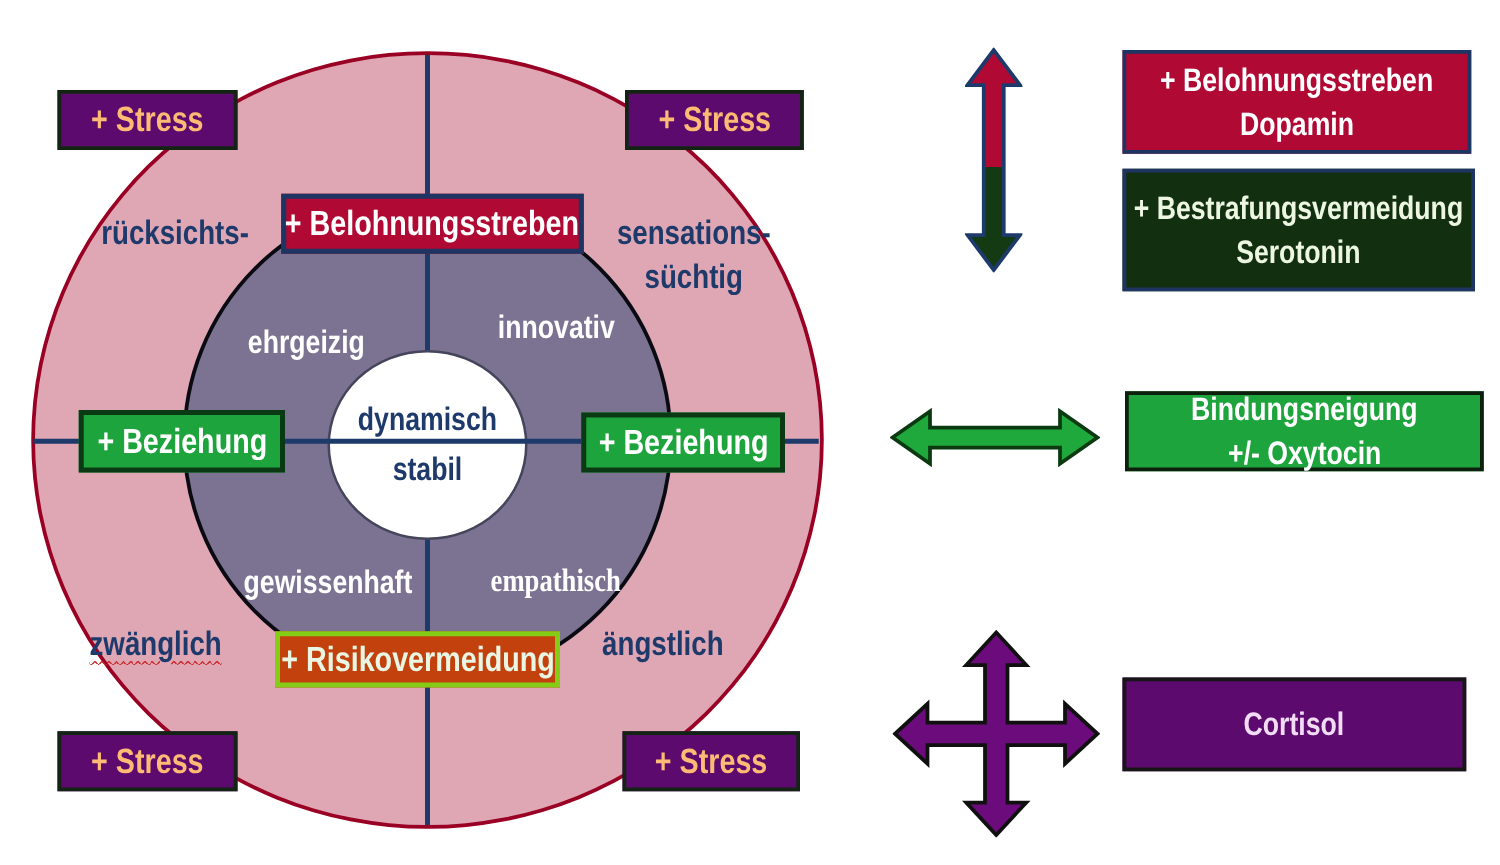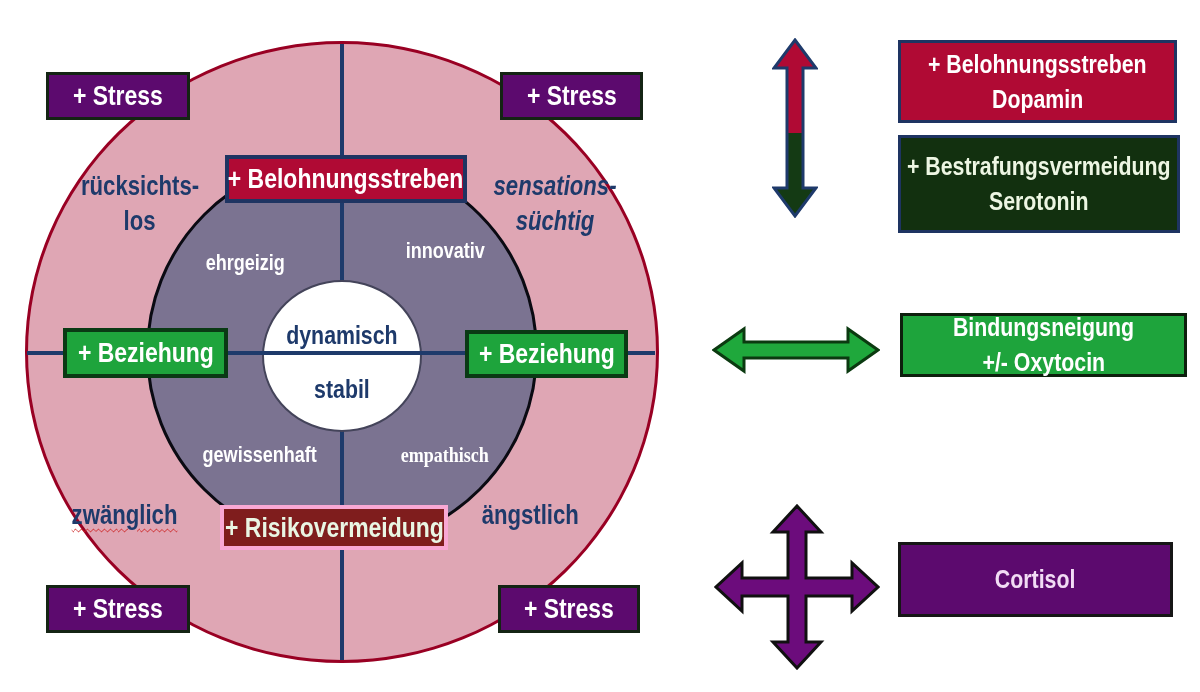--- a/index.html
+++ b/index.html
@@ -19,33 +19,33 @@
   .v-line{left:340px;top:44px;width:4px;height:616px;background:#1e3a6b;z-index:3;}
   .center-circle{left:262px;top:280px;width:156px;height:148px;border-radius:50%;
     background:#ffffff;border:2px solid #44445a;z-index:4;}
   .h-line{left:27px;top:351px;width:628px;height:4px;background:#1e3a6b;z-index:5;}
 
   
   .lbl{z-index:6;text-align:center;}
   .navy{color:#1e3a6b;}
   .white{color:#ffffff;}
   .q-lbl{font-size:27px;line-height:35px;}
-  .i-lbl{font-size:22px;line-height:30px;}
+  .i-lbl{font-size:26px;line-height:30px;margin-top:10px;}
   .c-lbl{font-size:26px;line-height:30px;}
   .wavy{text-decoration:underline;-webkit-text-decoration:underline wavy #cc2222;
     text-decoration-style:wavy;text-decoration-color:#cc2222;text-decoration-thickness:1px;
     text-underline-offset:4px;}
 
   
   .bx{z-index:7;display:flex;align-items:center;justify-content:center;
     box-sizing:border-box;text-align:center;}
-  .stress{background:#5c0a6e;border:3px solid #142414;color:#ffffff;font-size:28px;}
+  .stress{background:#5c0a6e;border:3px solid #142414;color:#fdba74;font-size:28px;}
   .bx-reward{background:#b00a34;border:4px solid #1e3462;color:#ffffff;font-size:28px;}
   .bx-rel{background:#1ea43c;border:4px solid #0a3a14;color:#ffffff;font-size:28px;}
-  .bx-risk{background:#7f1d1d;border:4px solid #f9a8d4;color:#e9f6e4;font-size:28px;}
+  .bx-risk{background:#c2410c;border:4px solid #84cc16;color:#e9f6e4;font-size:28px;}
 
   
   .lg{z-index:7;display:flex;flex-direction:column;align-items:center;justify-content:center;
     box-sizing:border-box;text-align:center;font-size:26px;line-height:35px;}
   .lg-dopamin{background:#b00a34;border:3px solid #1e3462;color:#ffffff;}
   .lg-serotonin{background:#12300f;border:3px solid #1e3462;color:#edf6e3;}
   .lg-oxytocin{background:#1ea43c;border:3px solid #0d1f0d;color:#ffffff;}
   .lg-cortisol{background:#5c0a6e;border:3px solid #161616;color:#f2dcf5;}
   .icon{z-index:6;}
 </style>
@@ -55,23 +55,22 @@
 <div id="figure">
 
   <div class="abs outer-circle"></div>
   <div class="abs inner-circle"></div>
   <div class="abs v-line"></div>
   <div class="abs center-circle"></div>
   <div class="abs h-line"></div>
 
   <div class="abs lbl q-lbl navy" style="left:55px;top:169px;width:170px;">
     <div><span class="cd">rücksichts-</span></div>
-    <div><span class="cd">los</span></div>
   </div>
-  <div class="abs lbl q-lbl navy" style="left:470px;top:169px;width:170px;font-style:italic;">
+  <div class="abs lbl q-lbl navy" style="left:470px;top:169px;width:170px;">
     <div><span class="cd">sensations-</span></div>
     <div><span class="cd">süchtig</span></div>
   </div>
   <div class="abs lbl q-lbl navy" style="left:50px;top:498px;width:150px;">
     <span class="cd wavy">zwänglich</span>
   </div>
   <div class="abs lbl q-lbl navy" style="left:455px;top:498px;width:150px;">
     <span class="cd">ängstlich</span>
   </div>
 
@@ -84,21 +83,21 @@
   <div class="abs lbl i-lbl white" style="left:180px;top:440px;width:160px;">
     <span class="cd">gewissenhaft</span>
   </div>
   <div class="abs lbl i-lbl white" style="left:365px;top:440px;width:160px;font-family:Liberation Serif, serif;">
     <span class="cd">empathisch</span>
   </div>
 
   <div class="abs lbl c-lbl navy" style="left:272px;top:310px;width:140px;margin-top:10px;">
     <span class="cd">dynamisch</span>
   </div>
-  <div class="abs lbl c-lbl navy" style="left:272px;top:374px;width:140px;">
+  <div class="abs lbl c-lbl navy" style="left:272px;top:360px;width:140px;">
     <span class="cd">stabil</span>
   </div>
 
   <div class="abs bx bx-reward" style="left:225px;top:155px;width:242px;height:48px;">
     <span class="cd">+ Belohnungsstreben</span>
   </div>
   <div class="abs bx bx-risk" style="left:220px;top:505px;width:228px;height:45px;">
     <span class="cd">+ Risikovermeidung</span>
   </div>
   <div class="abs bx bx-rel" style="left:63px;top:328px;width:165px;height:50px;">

